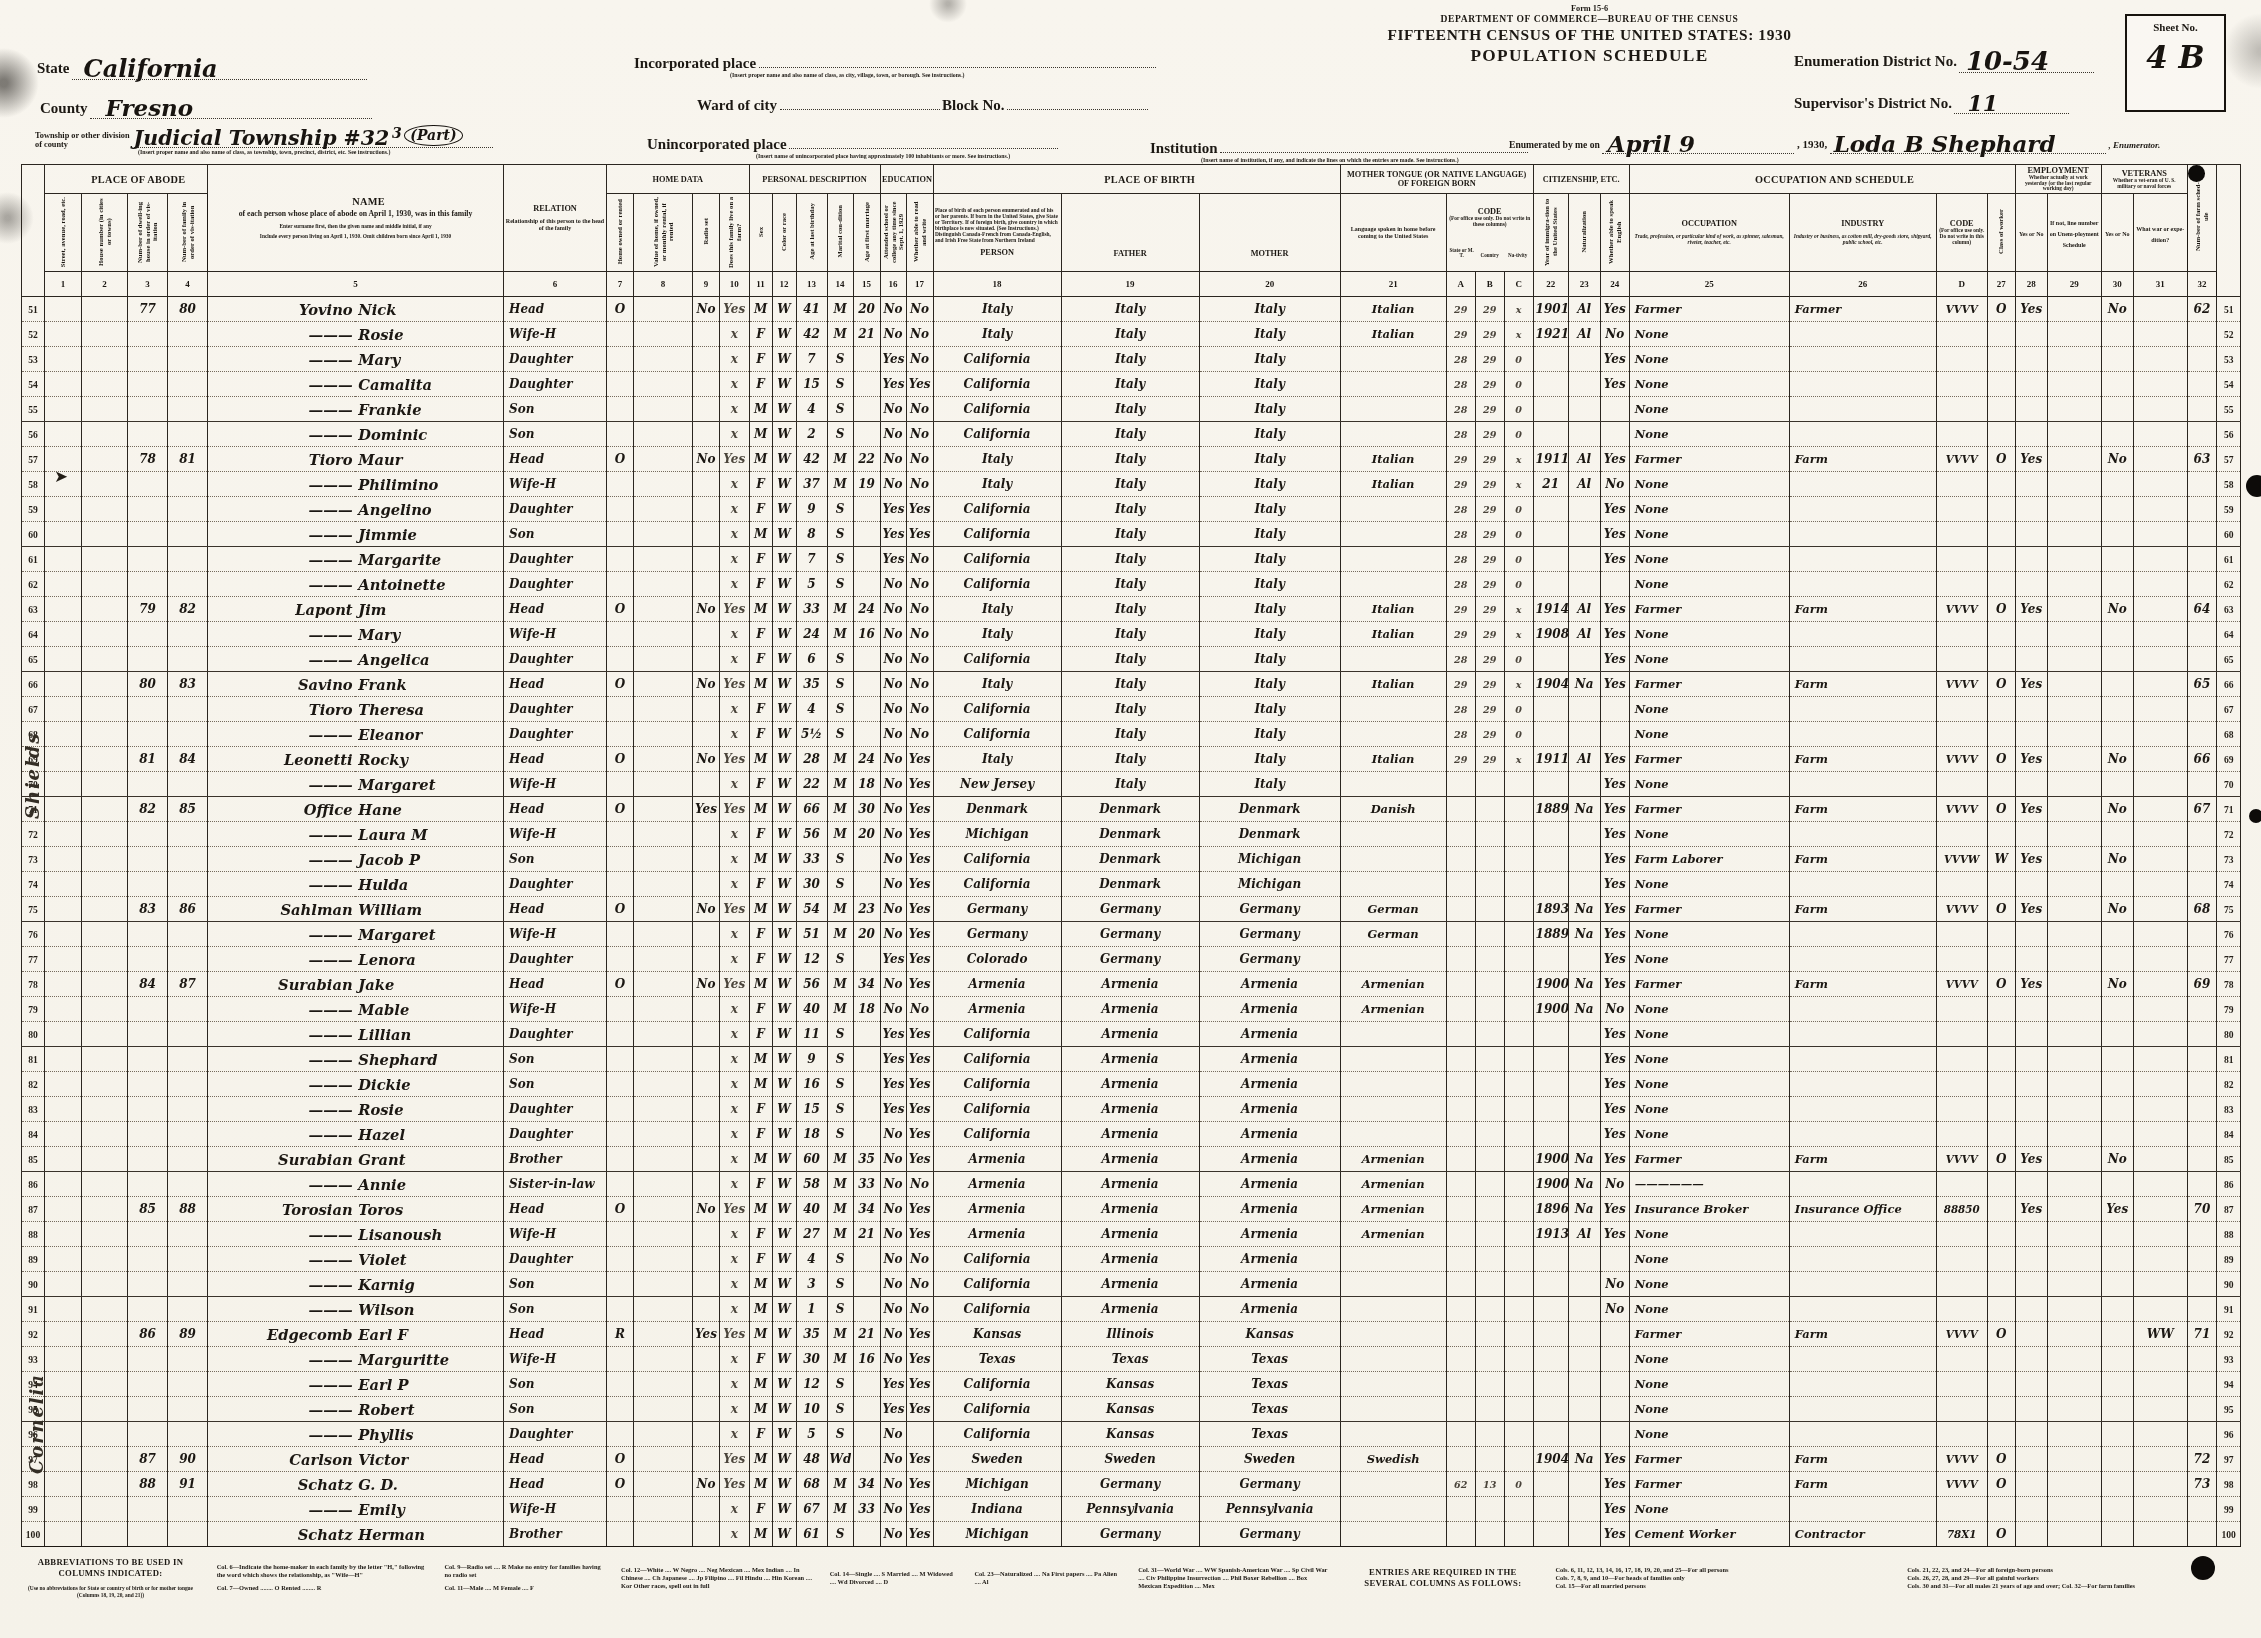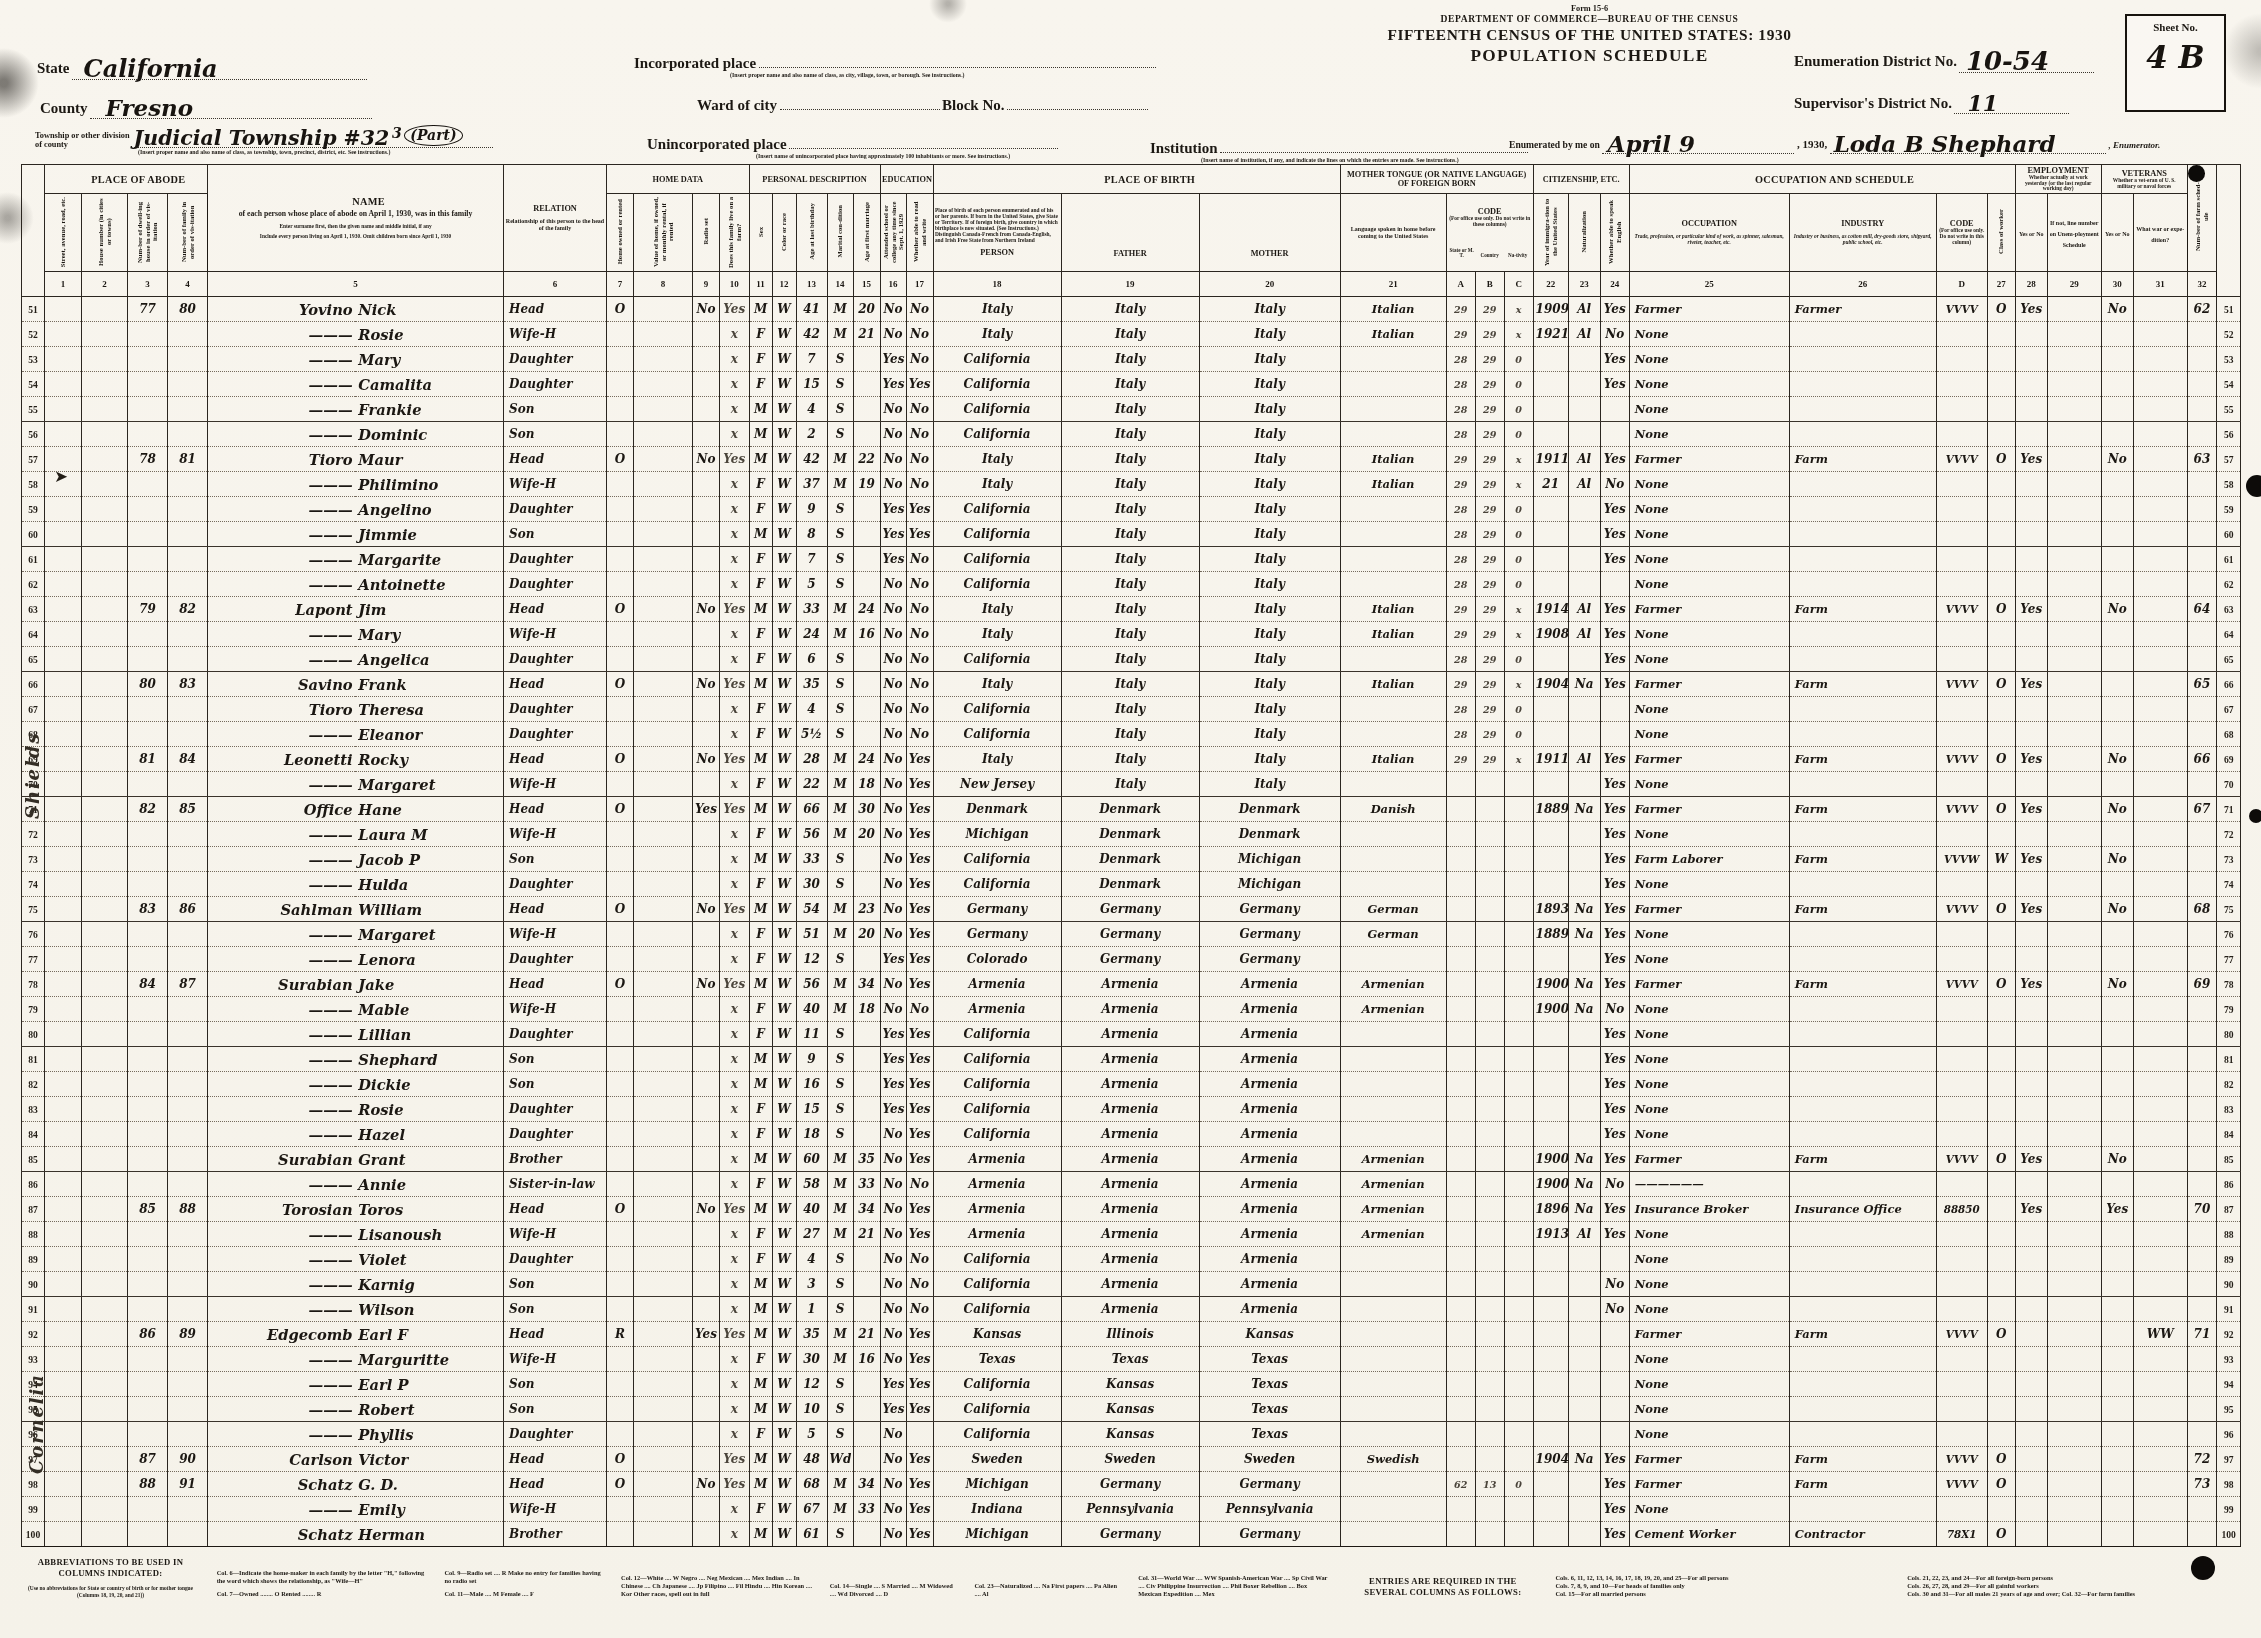--- a/index.html
+++ b/index.html
@@ -80,21 +80,21 @@
   .c-occupation,.c-emp_yes,.c-vet,.c-farm_sched,.c-line2{border-left:1.9px solid #1d1813;}
 
   
   .margin-note{position:absolute;font-family:"DejaVu Serif",serif;font-style:italic;font-weight:bold;
     color:#342e25;writing-mode:vertical-rl;transform:rotate(180deg);font-size:18px;letter-spacing:1.9px;}
   #mnote1{left:22px;top:672px;height:147px;}
   #mnote2{left:26px;top:1320px;height:154px;}
   #arrow57{position:absolute;left:54px;top:466px;font-size:16.7px;color:#211c15;}
 
   
-  #footer{position:absolute;left:21px;top:1557px;width:2219px;display:flex;gap:16.7px;align-items:flex-end;}
+  #footer{position:absolute;left:21px;top:1557px;width:2219px;display:flex;gap:16.7px;align-items:center;}
   #footer .blk{font-size:6.4px;font-weight:bold;line-height:1.25;}
   #footer .bt{font-size:8.7px;text-align:center;letter-spacing:0.3px;}
   #footer .bn{font-size:5.4px;text-align:center;font-weight:bold;margin-top:6.4px;line-height:1.2;}
   .w280{width:179px;} .w330{width:211px;} .w260{width:160px;} .w300{width:192px;}
   .w200{width:128px;} .w230{width:147px;} .went{width:192px;} .wrest{flex:1;}
   .entcols{display:flex;gap:19px;}
   .entcols div{flex:1;}
 </style>
 </head>
 <body>
@@ -363,21 +363,21 @@
         <td class="c-age_marriage hw">20</td>
         <td class="c-school hw">No</td>
         <td class="c-read hw">No</td>
         <td class="c-birth_person hw">Italy</td>
         <td class="c-birth_father hw">Italy</td>
         <td class="c-birth_mother hw">Italy</td>
         <td class="c-language hw">Italian</td>
         <td class="c-codeA hw">29</td>
         <td class="c-codeB hw">29</td>
         <td class="c-codeC hw">x</td>
-        <td class="c-imm_year hw">1909</td>
+        <td class="c-imm_year hw">1901</td>
         <td class="c-naturalization hw">Al</td>
         <td class="c-english hw">Yes</td>
         <td class="c-occupation hw">Farmer</td>
         <td class="c-industry hw">Farmer</td>
         <td class="c-codeD hw">VVVV</td>
         <td class="c-class hw">O</td>
         <td class="c-emp_yes hw">Yes</td>
         <td class="c-emp_line hw"></td>
         <td class="c-vet hw">No</td>
         <td class="c-vet_war hw"></td>

